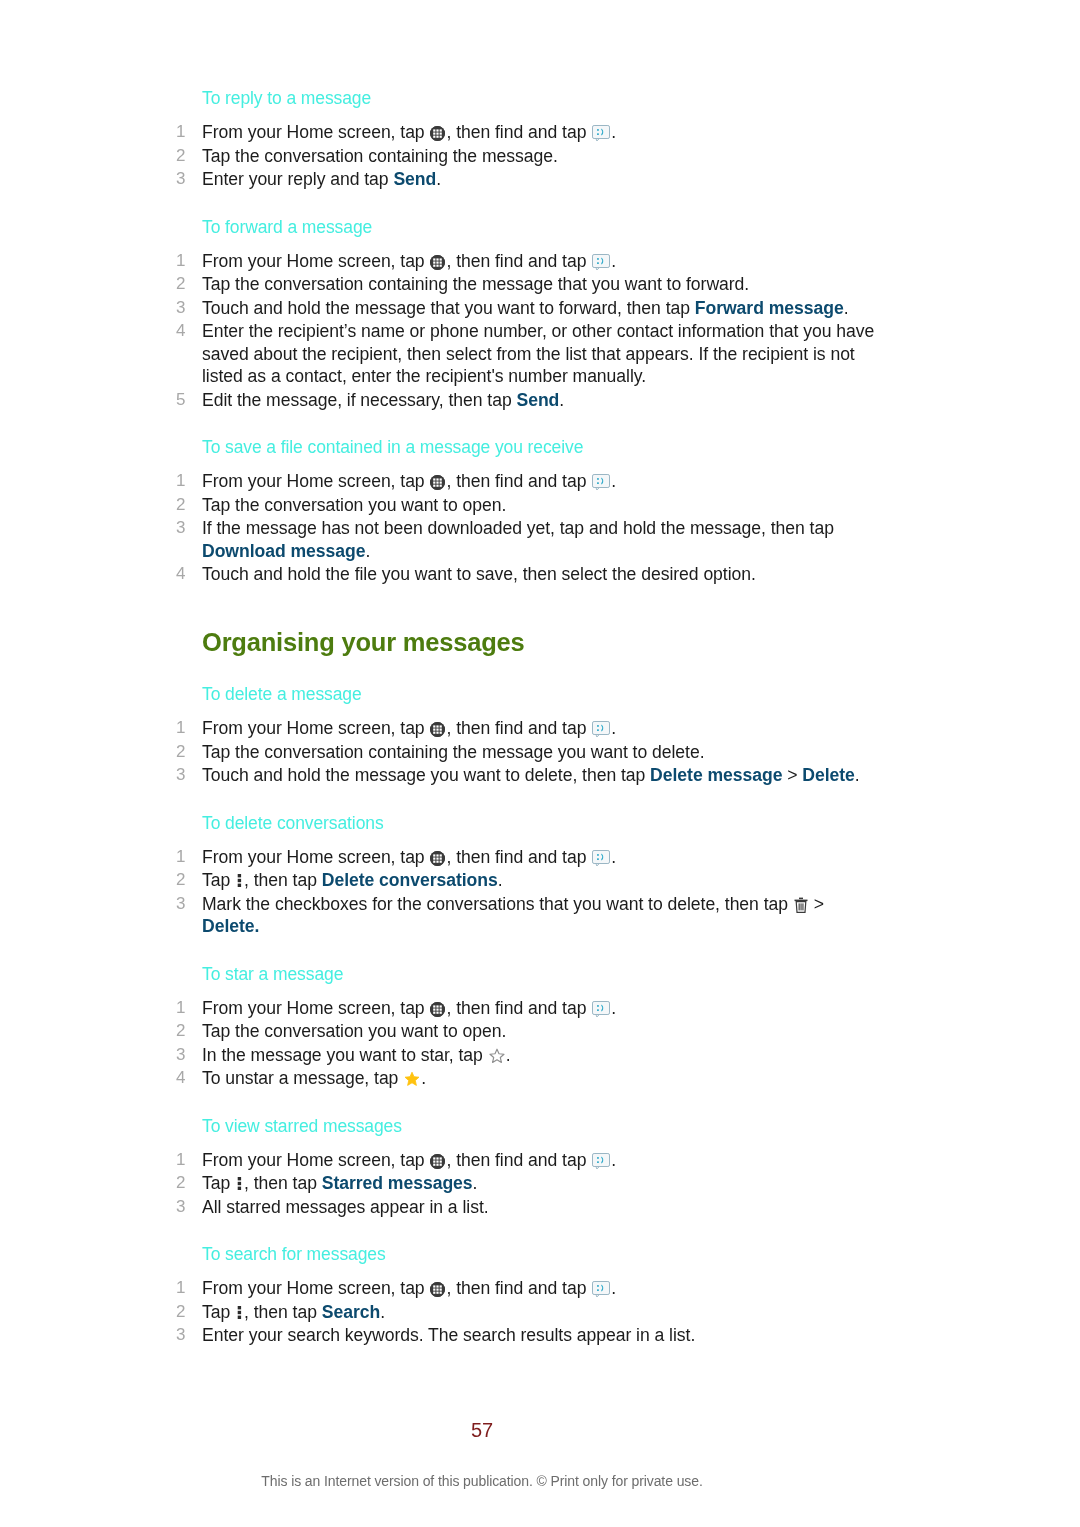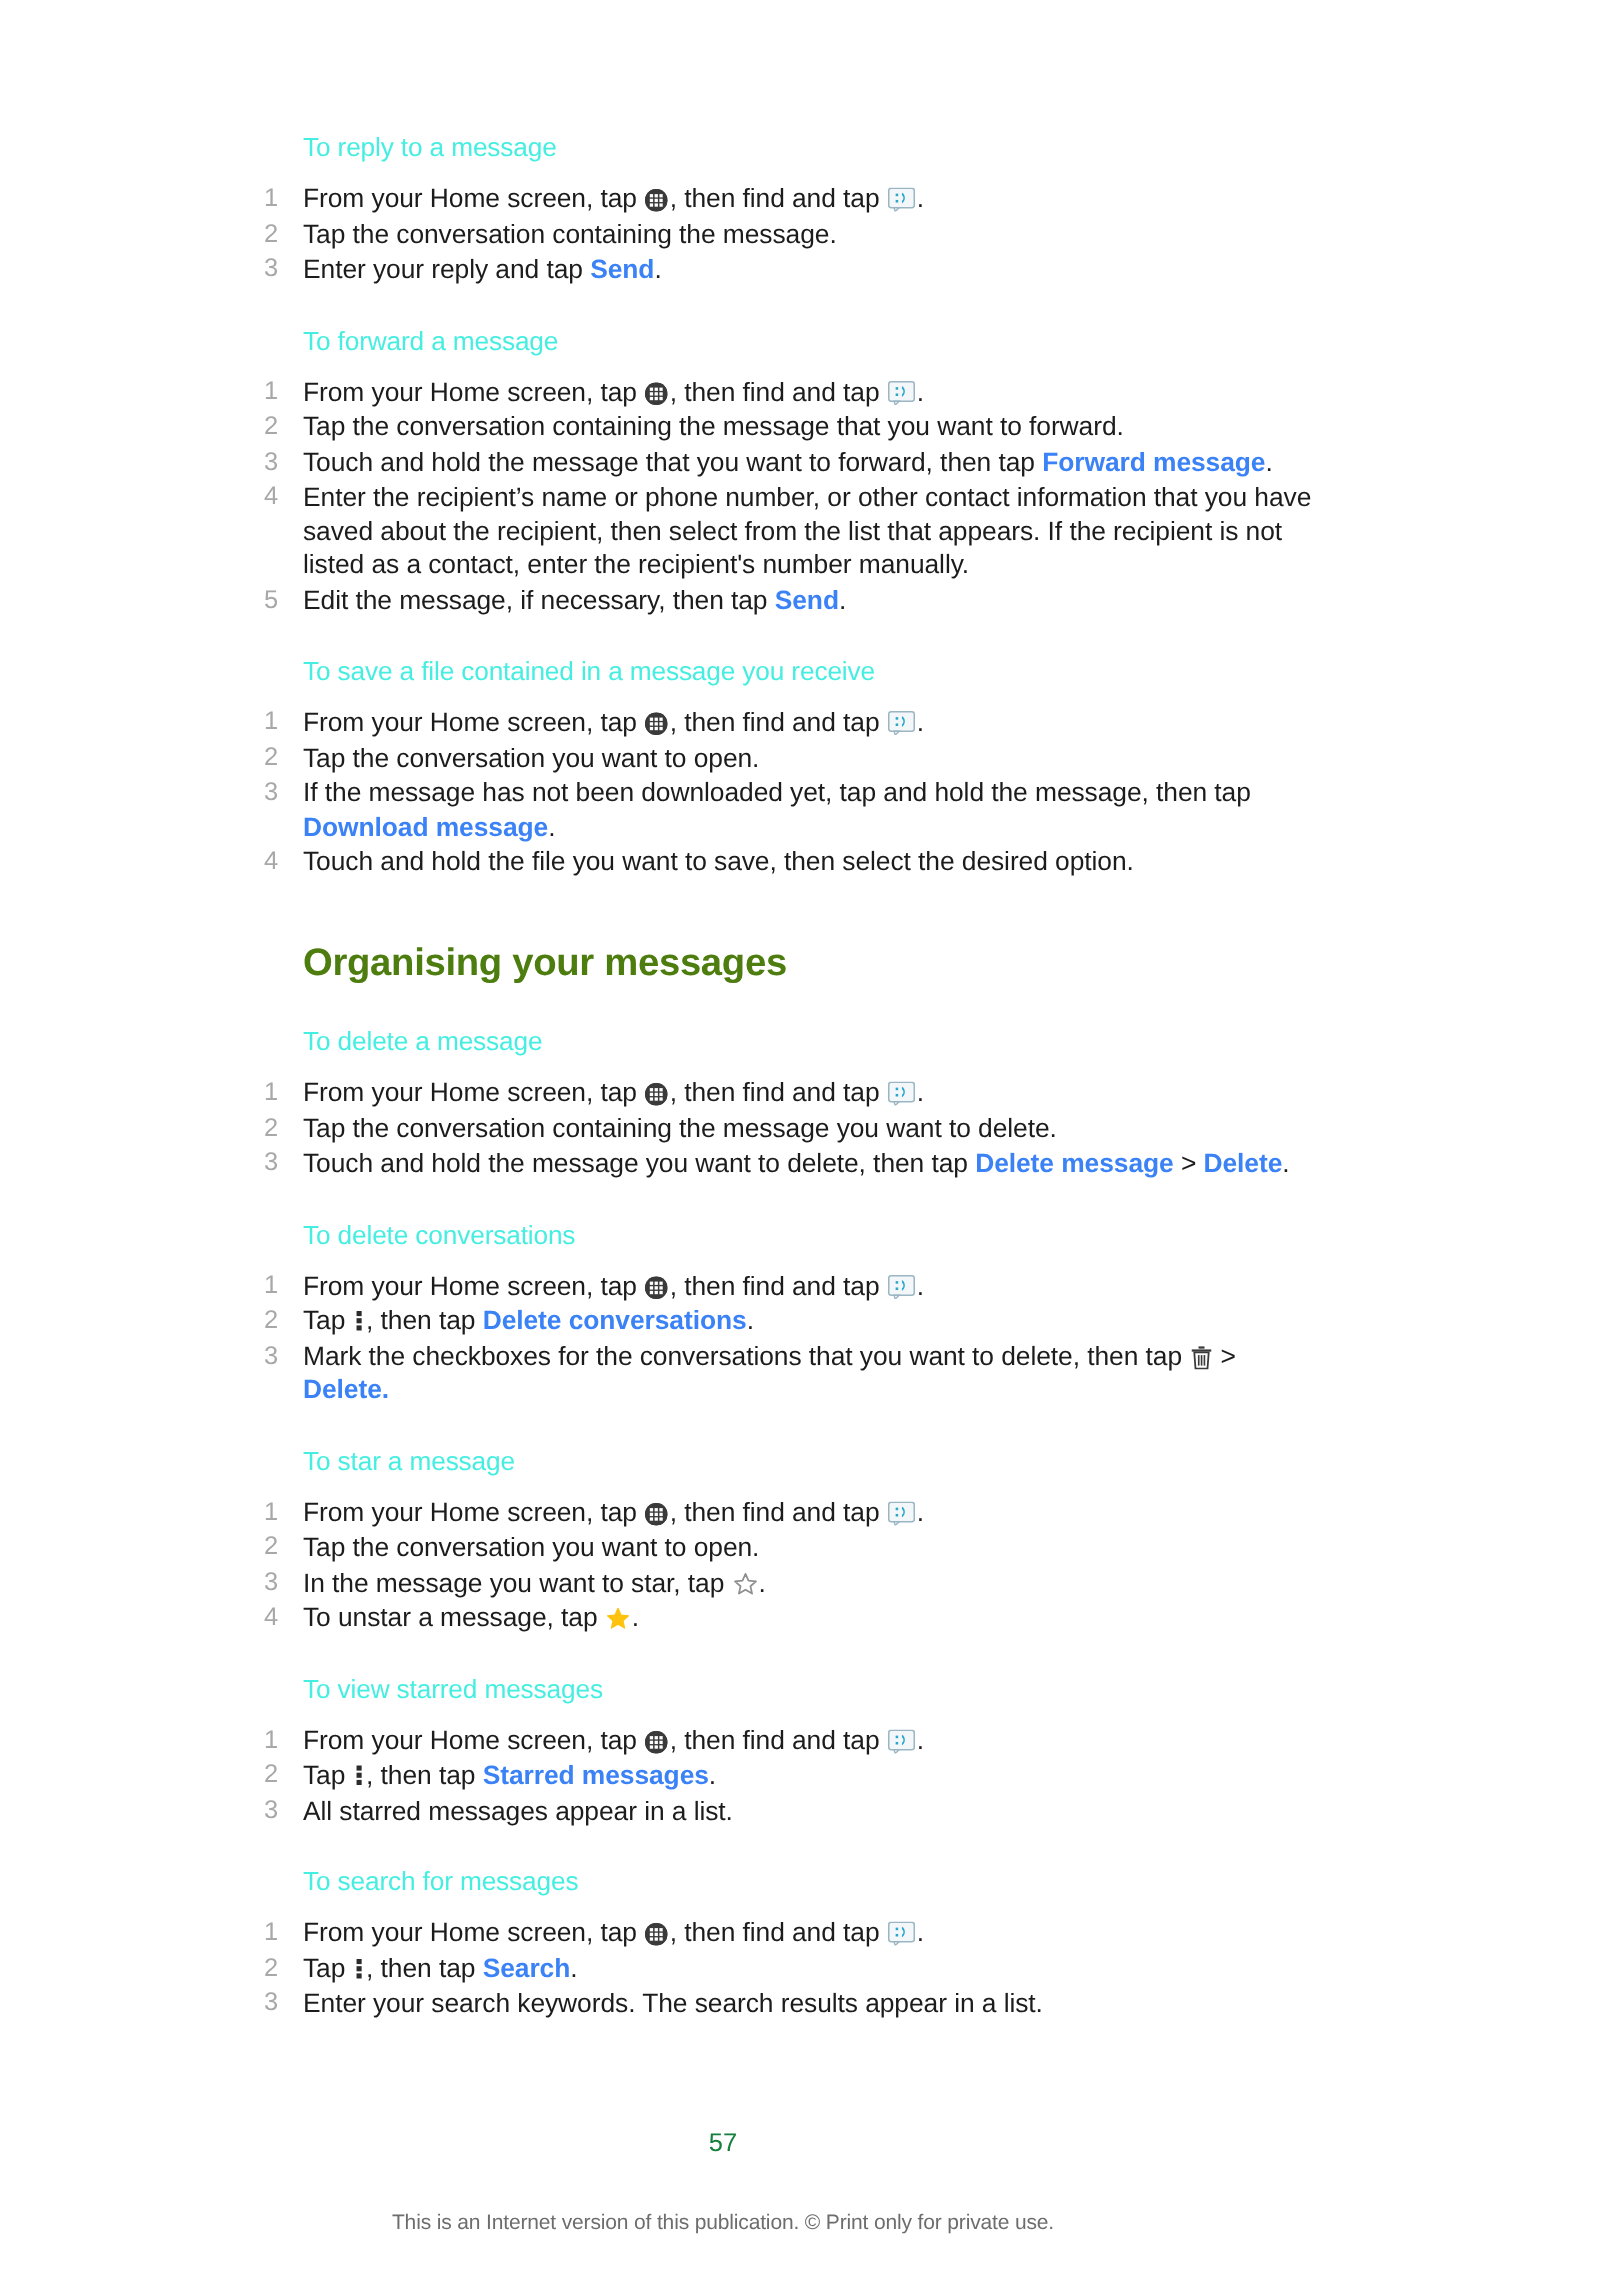--- a/index.html
+++ b/index.html
@@ -79,21 +79,21 @@
     left: 0;
     top: 0;
     width: 14px;
     text-align: left;
     color: #a8a8a8;
     font-size: 17px;
     font-weight: normal;
   }
   b, .b {
     font-weight: bold;
-    color: #3b82f6;
+    color: #0c4a6e;
   }
 
   
   .icon {
     display: inline-block;
     vertical-align: -2px;
     position: relative;
   }
 
   
@@ -143,22 +143,22 @@
   }
   .icon-star-outline svg, .icon-star-filled svg { display: block; }
 
   
   .page-number {
     position: absolute;
     left: 0;
     right: 0;
     top: 1419px;
     text-align: center;
-    font-size: 17px;
-    color: #15803d;
+    font-size: 20px;
+    color: #7f1d1d;
   }
   .footer-note {
     position: absolute;
     left: 0;
     right: 0;
     top: 1473px;
     text-align: center;
     font-size: 14px;
     color: #6d6d6d;
     letter-spacing: -0.1px;

